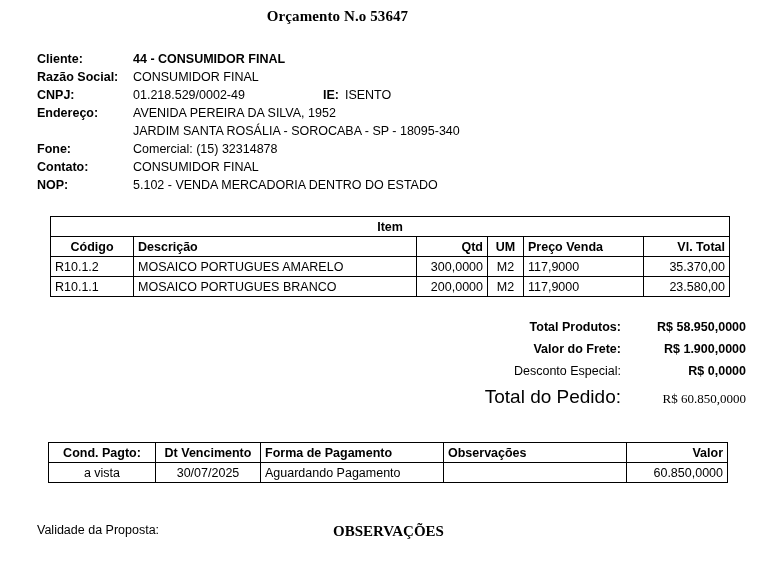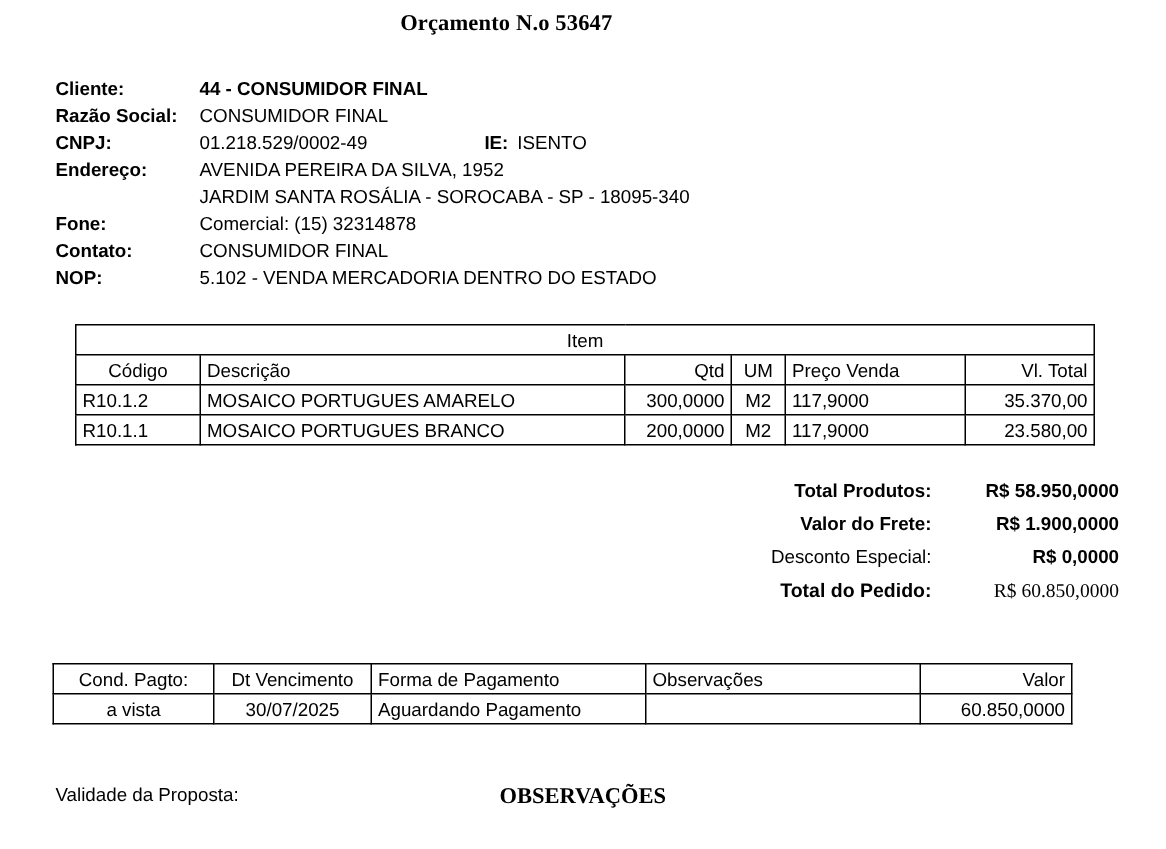--- a/index.html
+++ b/index.html
@@ -72,21 +72,21 @@
   table.grid td, table.grid th {
     border: 1px solid #000000;
     padding: 1px 4px;
     height: 17px;
     line-height: 16px;
     font-weight: normal;
     overflow: hidden;
     white-space: nowrap;
   }
   table.grid th {
-    font-weight: normal;
+    font-weight: bold;
     text-align: center;
   }
 
   
   #items-table {
     top: 216px;
     left: 50px;
     width: 679px;
   }
   #items-table .span-head { text-align: center; }
@@ -113,42 +113,42 @@
     height: 22px;
   }
   .total-label {
     font-size: 12.5px;
     font-weight: bold;
     text-align: right;
     white-space: nowrap;
   }
   .total-label.regular { font-weight: normal; }
   .total-label.big {
-    font-size: 13px;
-    font-weight: bold;
+    font-size: 19px;
+    font-weight: normal;
   }
   .total-value {
     width: 125px;
     flex: 0 0 125px;
     text-align: right;
     font-size: 12.5px;
     font-weight: bold;
     white-space: nowrap;
   }
   .total-value.serif {
     font-family: "Liberation Serif", serif;
     font-size: 13px;
     font-weight: normal;
   }
   .total-row.grand { height: 26px; }
 
   
   #payment-table {
     top: 442px;
-    left: 35px;
+    left: 48px;
     width: 679px;
   }
   #payment-table .p-cond   { text-align: center; }
   #payment-table .p-venc   { text-align: center; }
   #payment-table .p-forma  { text-align: left; }
   #payment-table .p-obs    { text-align: left; }
   #payment-table .p-valor  { text-align: right; }
   #payment-table th.h-forma { text-align: left; }
   #payment-table th.h-obs   { text-align: left; }
 

